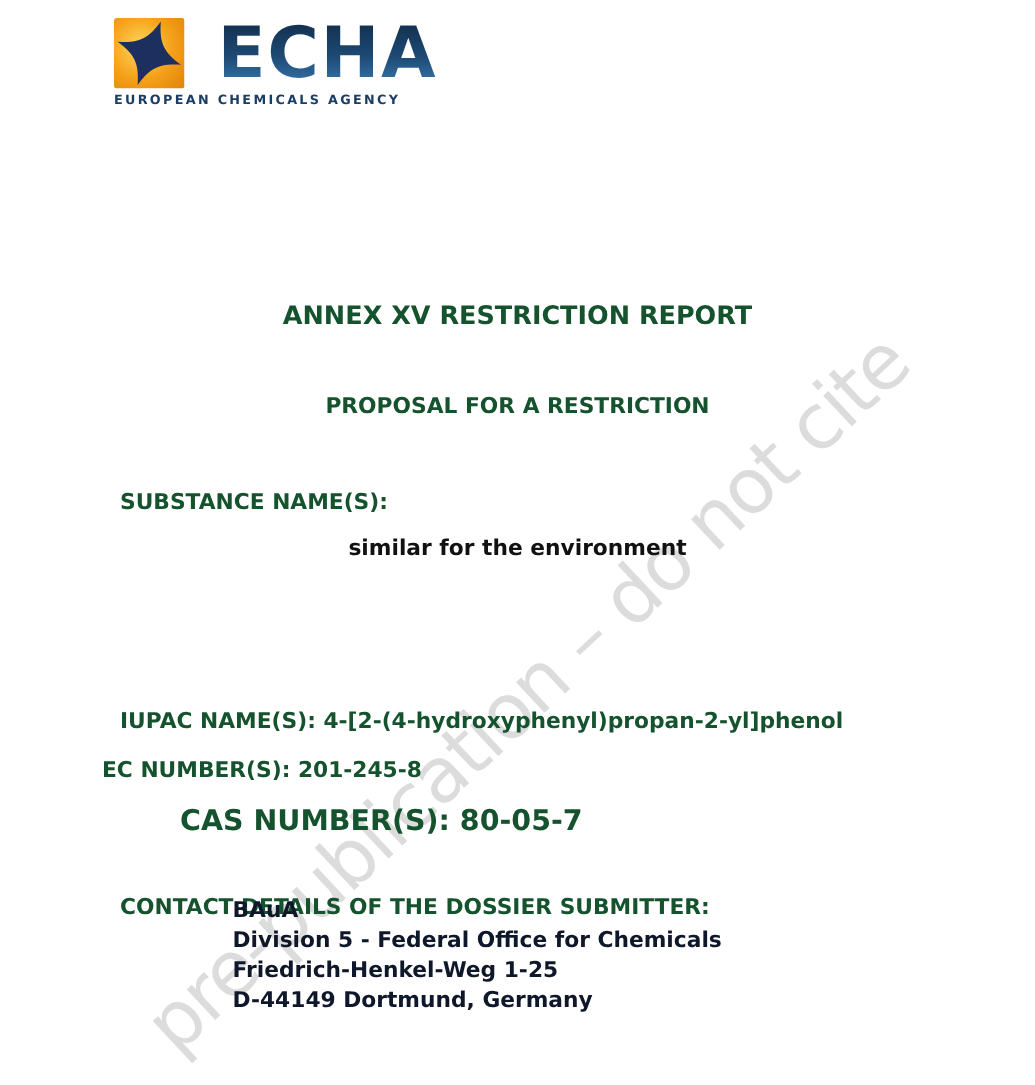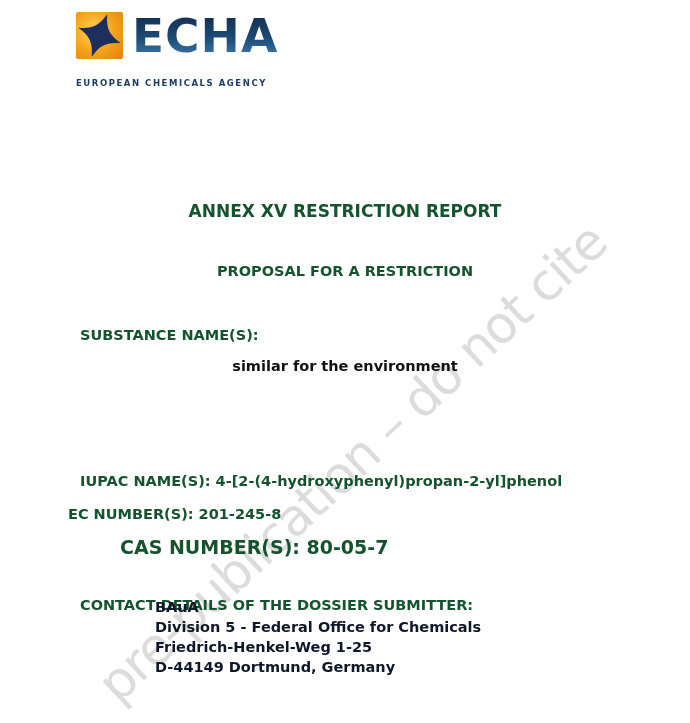--- a/index.html
+++ b/index.html
@@ -19,30 +19,30 @@
     font-weight:400;
     letter-spacing:-1.5px;
     color:#dcdcdc;
     white-space:nowrap;
     z-index:0;
     user-select:none;
   }
   .layer{position:absolute;inset:0;z-index:1;}
   
   .logo-block{position:absolute;left:76px;top:12px;display:flex;flex-direction:column;}
-  .logo-top{display:flex;align-items:flex-start;gap:9px;}
+  .logo-top{display:flex;align-items:flex-start;gap:22px;}
   .logo-mark{width:47px;height:47px;display:block;}
   .brand{
     font-size:47px;line-height:47px;font-weight:700;letter-spacing:1px;
     background:linear-gradient(180deg,#122c49 0%,#1d4a75 55%,#3b7bb0 100%);
     -webkit-background-clip:text;background-clip:text;
     color:transparent;
   }
   .brand-sub{
-    margin-top:19px;
+    margin-top:3px;
     font-size:8.5px;font-weight:700;letter-spacing:1.55px;
     color:#1c3d63;white-space:nowrap;
   }
   
   .line{position:absolute;white-space:nowrap;font-weight:700;}
   .blue{color:#14532d;}
   .black{color:#111111;}
   .centered{left:0;right:0;text-align:center;white-space:normal;}
   .doc-title{top:201px;font-size:17px;}
   .doc-subtitle{top:263px;font-size:14.5px;}

